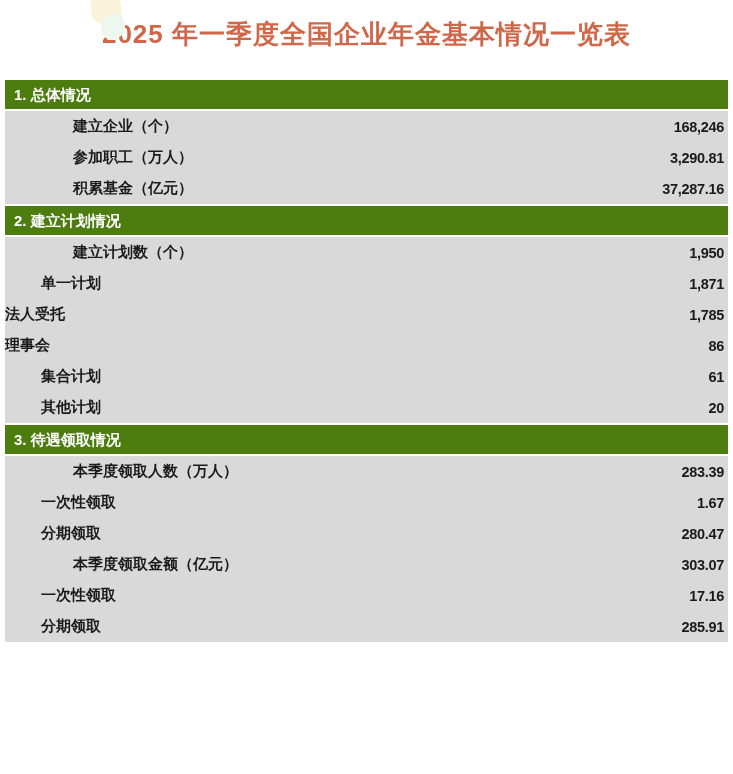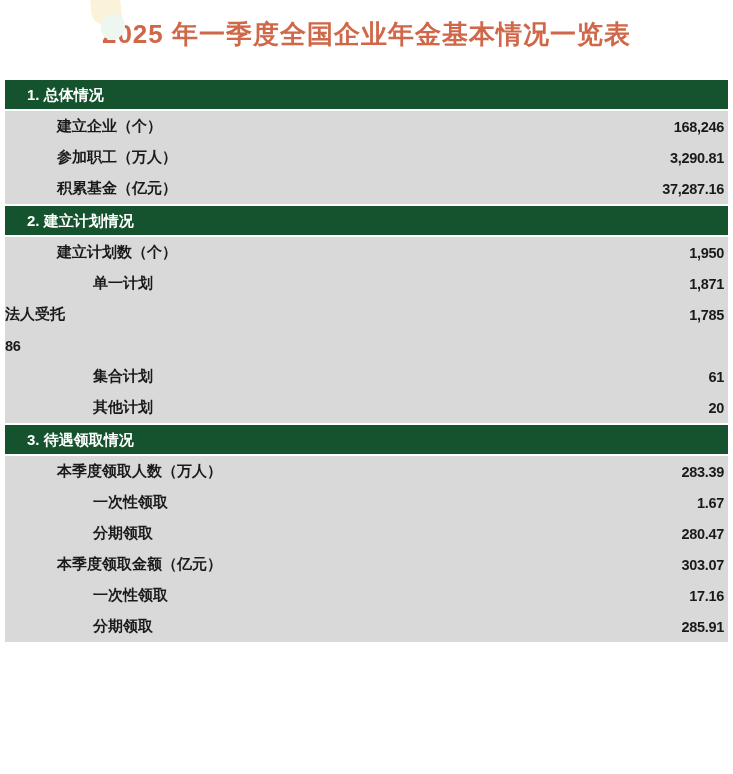--- a/index.html
+++ b/index.html
@@ -45,42 +45,42 @@
     width: 24px; height: 26px;
     background: #edf6ef;
     border-radius: 55% 45% 60% 50%;
     display: block;
   }
   
   .table-wrap {
     margin: 0 5px 0 5px; 
   }
   .sec-header {
-    background: #14532d;
+    background: #4d7c0f;
     color: #ffffff;
     font-size: 15px;
     font-weight: 700;
     height: 29px;
     line-height: 29px;
-    padding-left: 22px;
+    padding-left: 9px;
     margin: 2px 0;
   }
   .row {
     position: relative;
     background: #d9d9d9;
     height: 31px;
     display: flex;
     align-items: center;
     font-size: 15px;
     font-weight: 700;
     color: #1a1a1a;
   }
   .row .label { flex: 1; white-space: nowrap; }
-  .indent-1 .label { padding-left: 52px; }
-  .indent-2 .label { padding-left: 88px; }
+  .indent-1 .label { padding-left: 52px; margin-left: 16px; }
+  .indent-2 .label { padding-left: 36px; }
   .indent-3 .label { }
   .row .value {
     padding-right: 4px;
     font-size: 14.5px;
     letter-spacing: -0.3px;
     white-space: nowrap;
   }
   .hl-box {
     position: absolute;
     left: 33px; right: -1px; top: -2px; bottom: -3px;
@@ -125,20 +125,21 @@
       </div>
       <div class="row indent-2">
         <span class="label">单一计划</span>
         <span class="value">1,871</span>
       </div>
       <div class="row indent-3">
         <span class="label">法人受托</span>
         <span class="value">1,785</span>
       </div>
       <div class="row indent-3">
+        <span class="label">理事会</span>
         <span class="value">86</span>
       </div>
       <div class="row indent-2">
         <span class="label">集合计划</span>
         <span class="value">61</span>
       </div>
       <div class="row indent-2">
         <span class="label">其他计划</span>
         <span class="value">20</span>
       </div>

